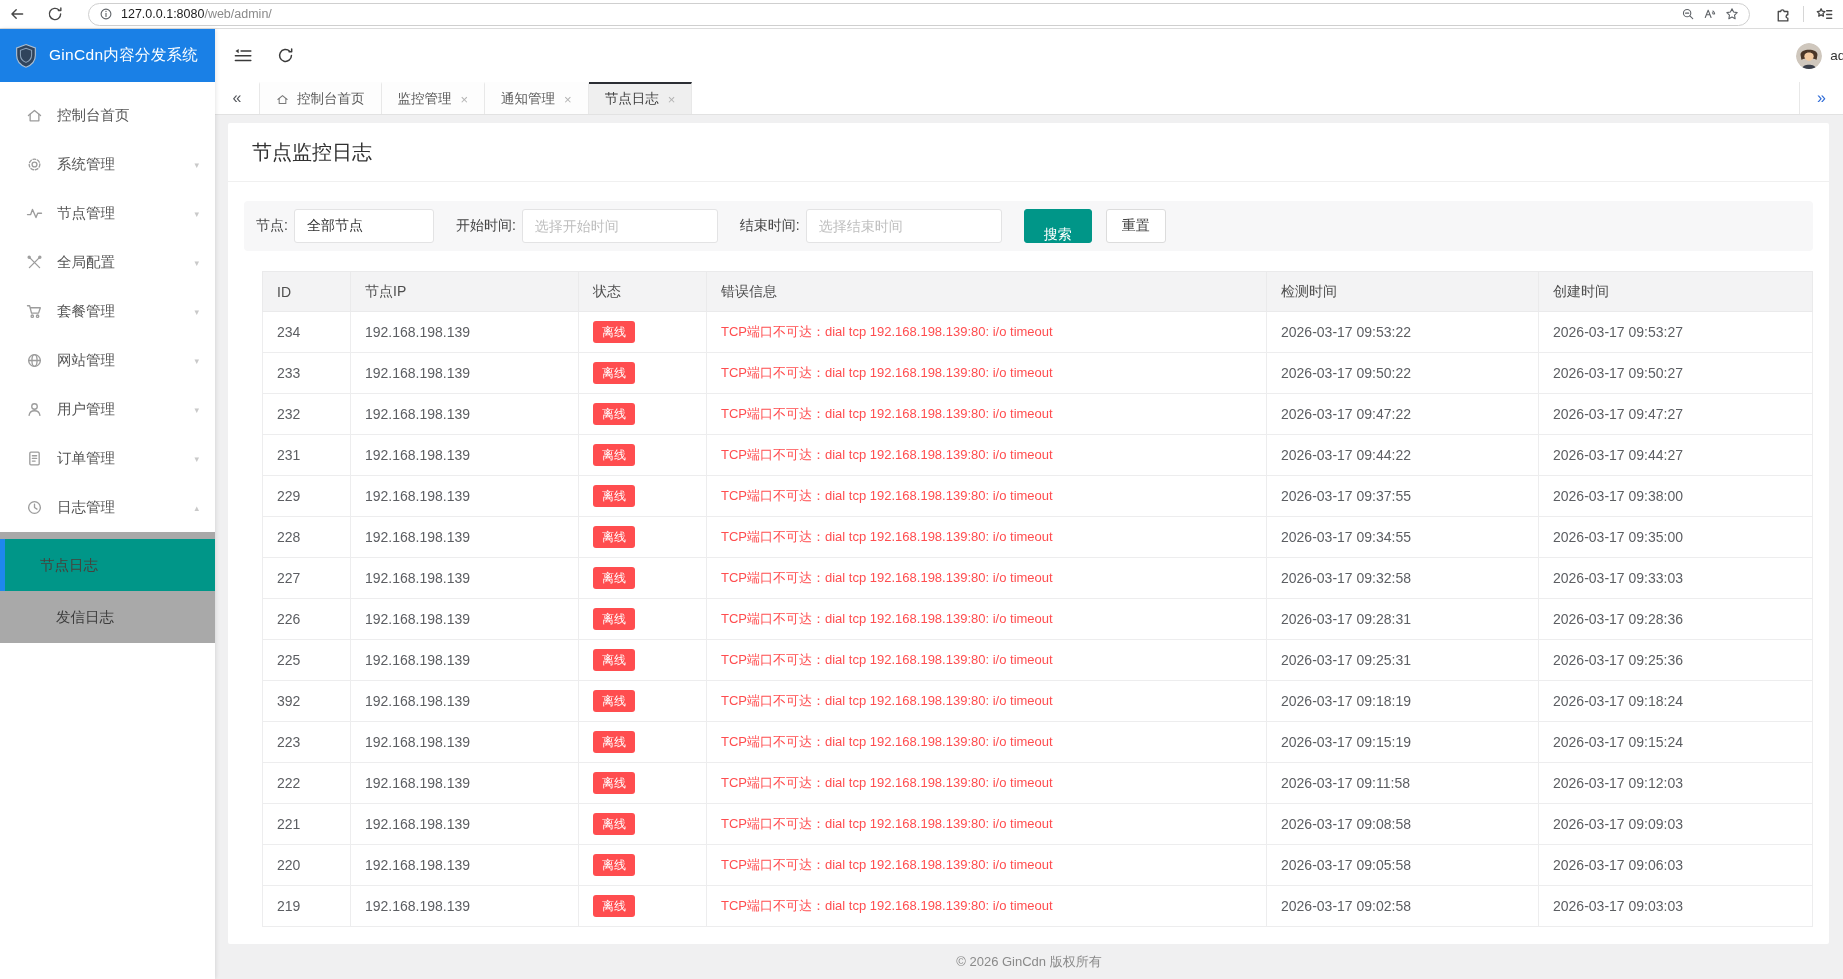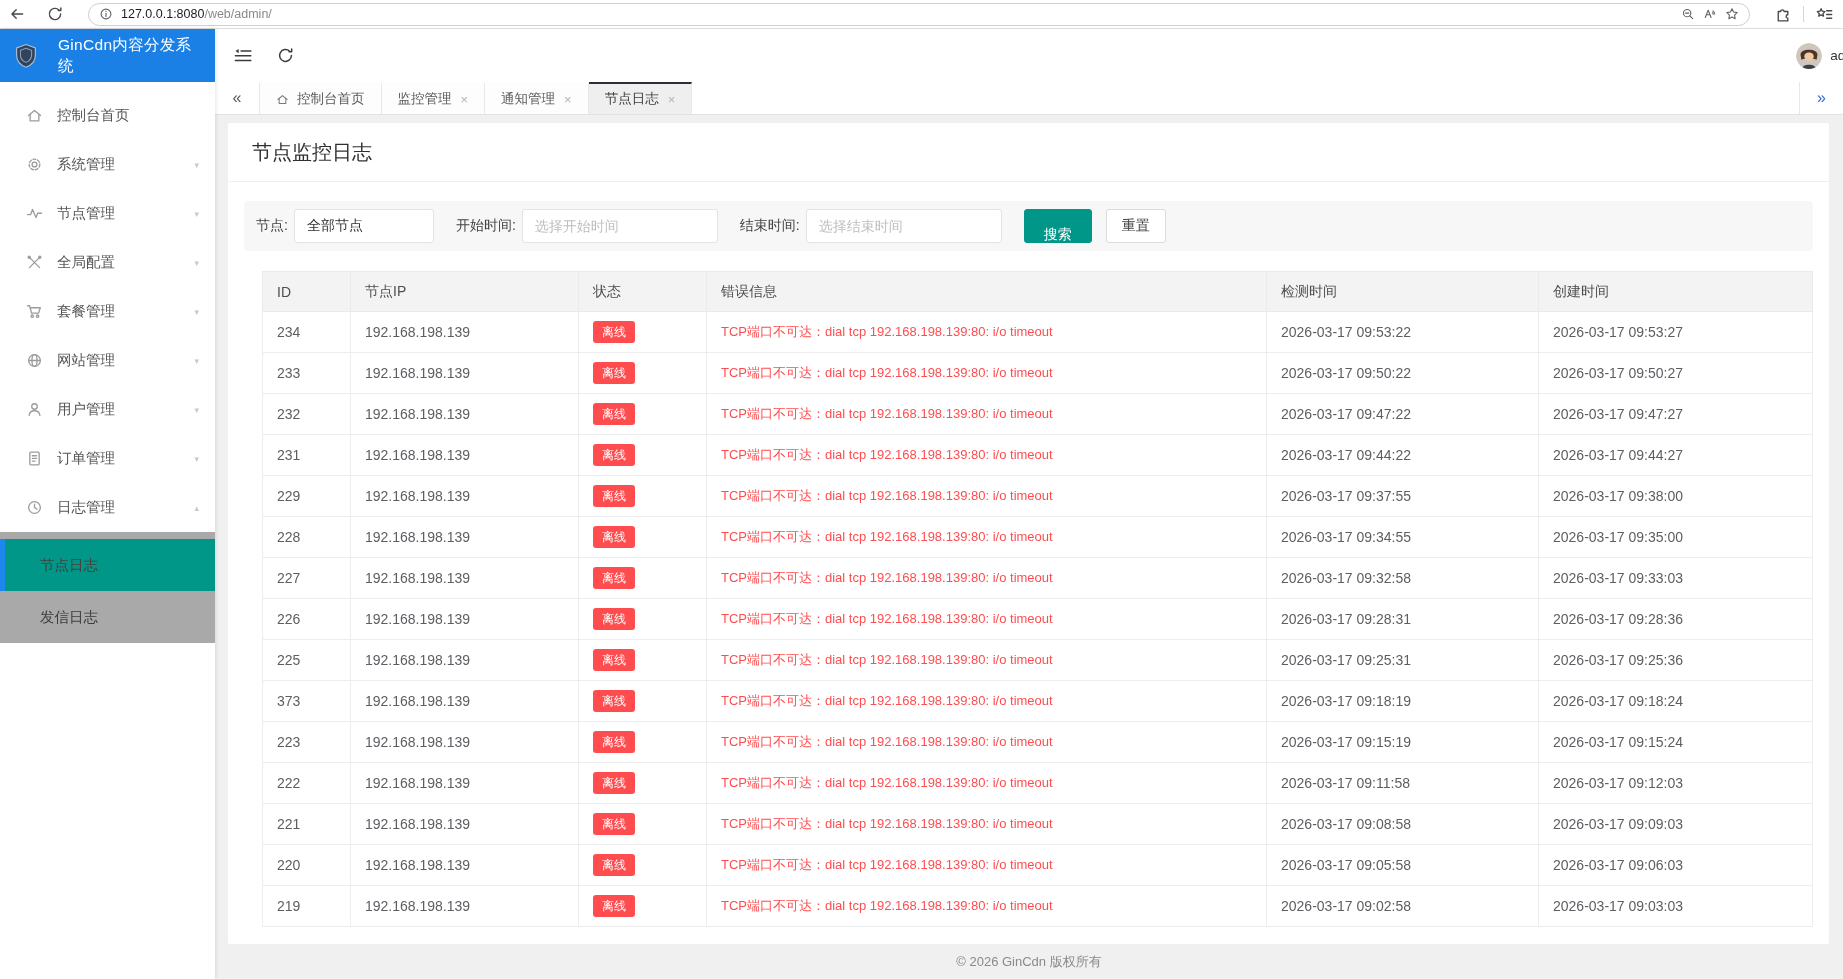--- a/index.html
+++ b/index.html
@@ -17,28 +17,28 @@
   .url-host { color:#1c1c1c; }
   .url-path { color:#8a8a8a; }
   .chrome-right { display:flex; align-items:center; gap:12px; color:#474747; }
   .chrome-div { width:1px; height:16px; background:#d6d6d6; }
 
   
   .app { display:flex; height:950px; }
 
   
   .sidebar { width:215px; flex:0 0 215px; background:#fff; box-shadow:1px 0 4px rgba(0,0,0,.10); position:relative; z-index:3; }
-  .brand { height:53px; background:var(--brand-blue,#1a80e6); color:#fff; display:flex; align-items:center; gap:19px; padding:0 13px; font-size:15.5px; letter-spacing:.3px; }
+  .brand { height:53px; background:var(--brand-blue,#1a80e6); color:#fff; display:flex; align-items:center; gap:10px; padding:0 13px; font-size:15.5px; letter-spacing:.3px; }
   .brand-logo { width:26px; height:26px; flex:0 0 auto; }
   .menu { padding-top:9px; }
   .menu-item { height:49px; display:flex; align-items:center; gap:14px; padding:0 16px 0 26px; font-size:14.5px; color:#565656; cursor:pointer; }
   .mi-icon { color:#9c9c9c; width:17px; height:17px; }
   .mi-caret { margin-left:auto; font-size:9px; color:#c9c9c9; }
   .submenu { background:#a9a9a9; padding-top:7px; }
-  .sub-item { height:52px; display:flex; align-items:center; padding-left:40px; font-size:14.5px; color:#3d3d3d; cursor:pointer; }
+  .sub-item { height:52px; display:flex; align-items:center; padding-left:56px; font-size:14.5px; color:#3d3d3d; cursor:pointer; }
   .sub-item.active { background:var(--accent-teal,#009688); border-left:5px solid #1e87ee; padding-left:35px; color:#46413c; }
 
   
   .main { flex:1; min-width:0; display:flex; flex-direction:column; background:#f0f0f1; }
   .topbar { height:53px; background:#fff; display:flex; align-items:center; gap:24px; padding:0 18px; position:relative; }
   .topbar .tb-icon { width:19px; height:19px; color:#3a3a3a; cursor:pointer; }
   .user { position:absolute; right:-24px; top:0; height:53px; display:flex; align-items:center; gap:8px; font-size:13.5px; color:#333; }
   .avatar { width:26px; height:26px; border-radius:50%; overflow:hidden; flex:0 0 auto; }
 
   
@@ -416,21 +416,21 @@
   </tr>
                 <tr>
     <td>225</td>
     <td>192.168.198.139</td>
     <td><span class="badge">离线</span></td>
     <td class="c-error">TCP端口不可达：dial tcp 192.168.198.139:80: i/o timeout</td>
     <td>2026-03-17 09:25:31</td>
     <td>2026-03-17 09:25:36</td>
   </tr>
                 <tr>
-    <td>373</td>
+    <td>392</td>
     <td>192.168.198.139</td>
     <td><span class="badge">离线</span></td>
     <td class="c-error">TCP端口不可达：dial tcp 192.168.198.139:80: i/o timeout</td>
     <td>2026-03-17 09:18:19</td>
     <td>2026-03-17 09:18:24</td>
   </tr>
                 <tr>
     <td>223</td>
     <td>192.168.198.139</td>
     <td><span class="badge">离线</span></td>

